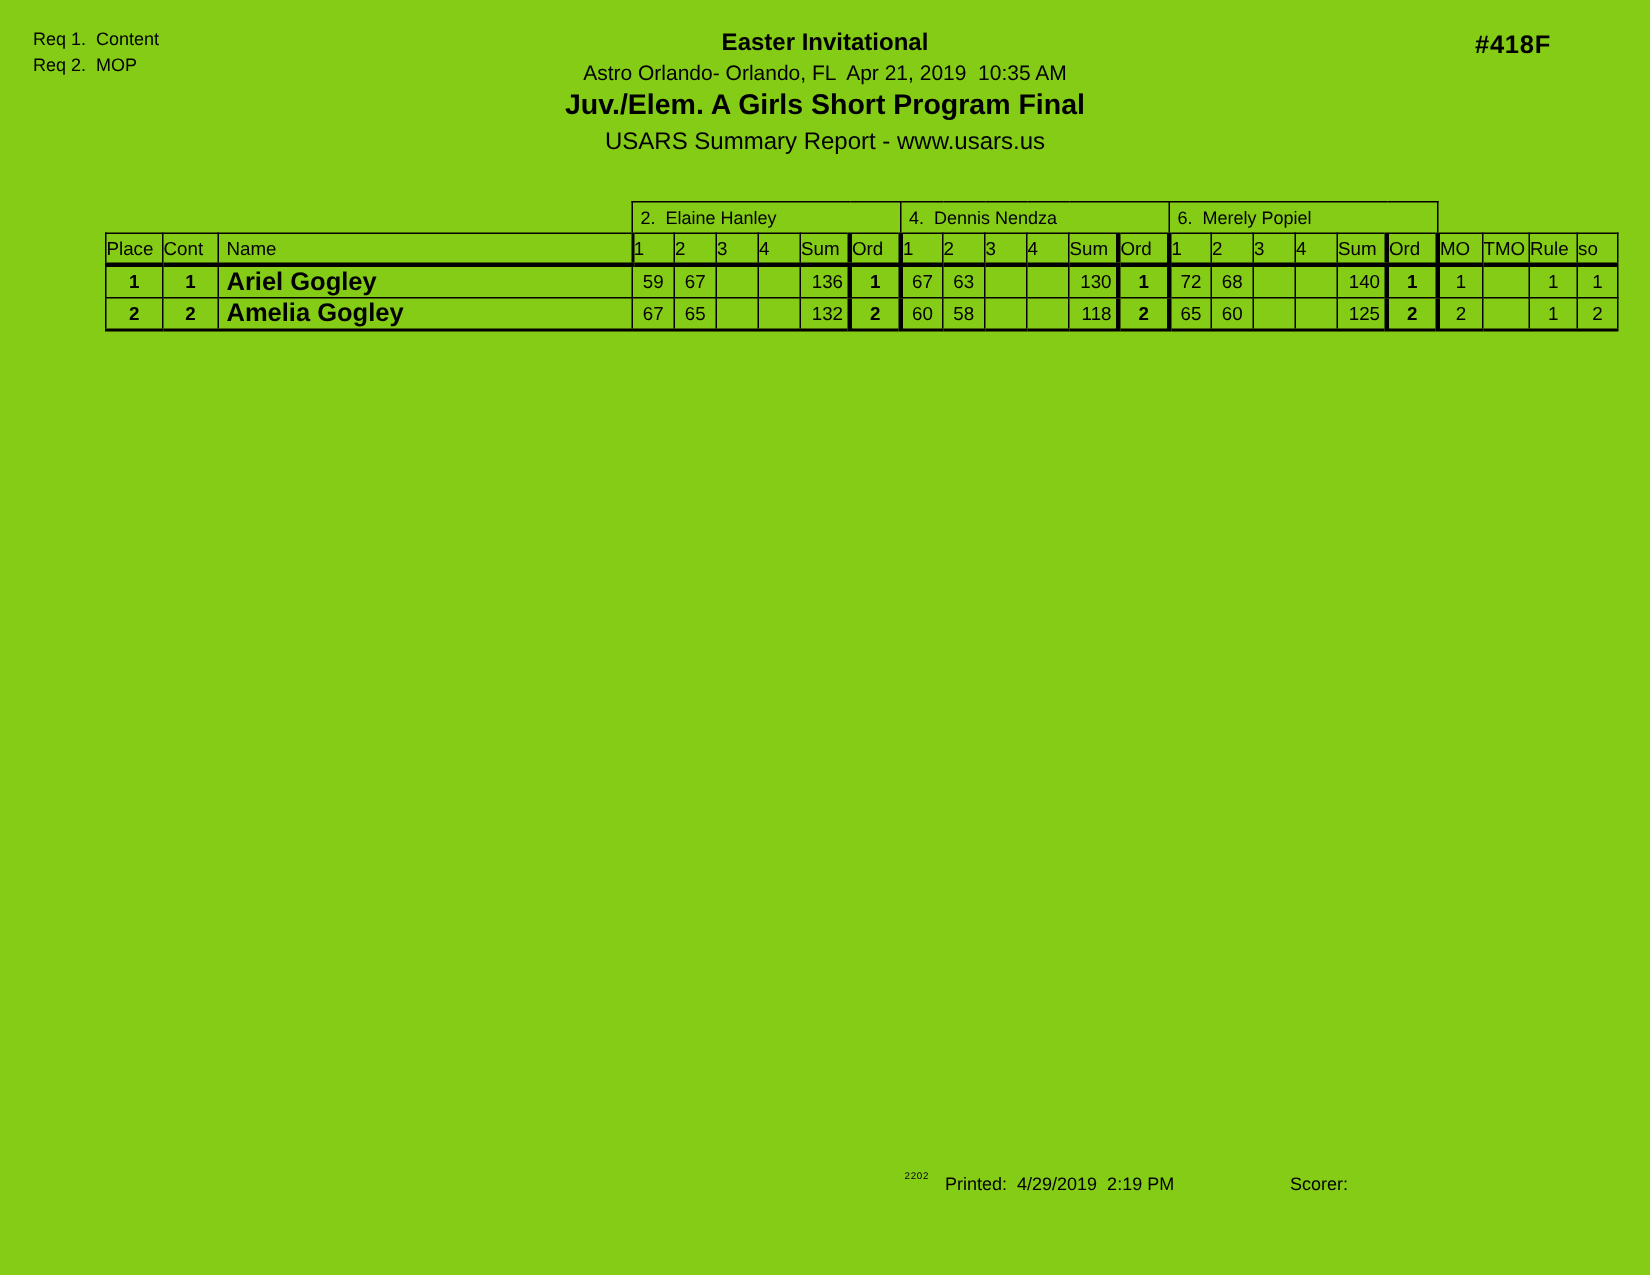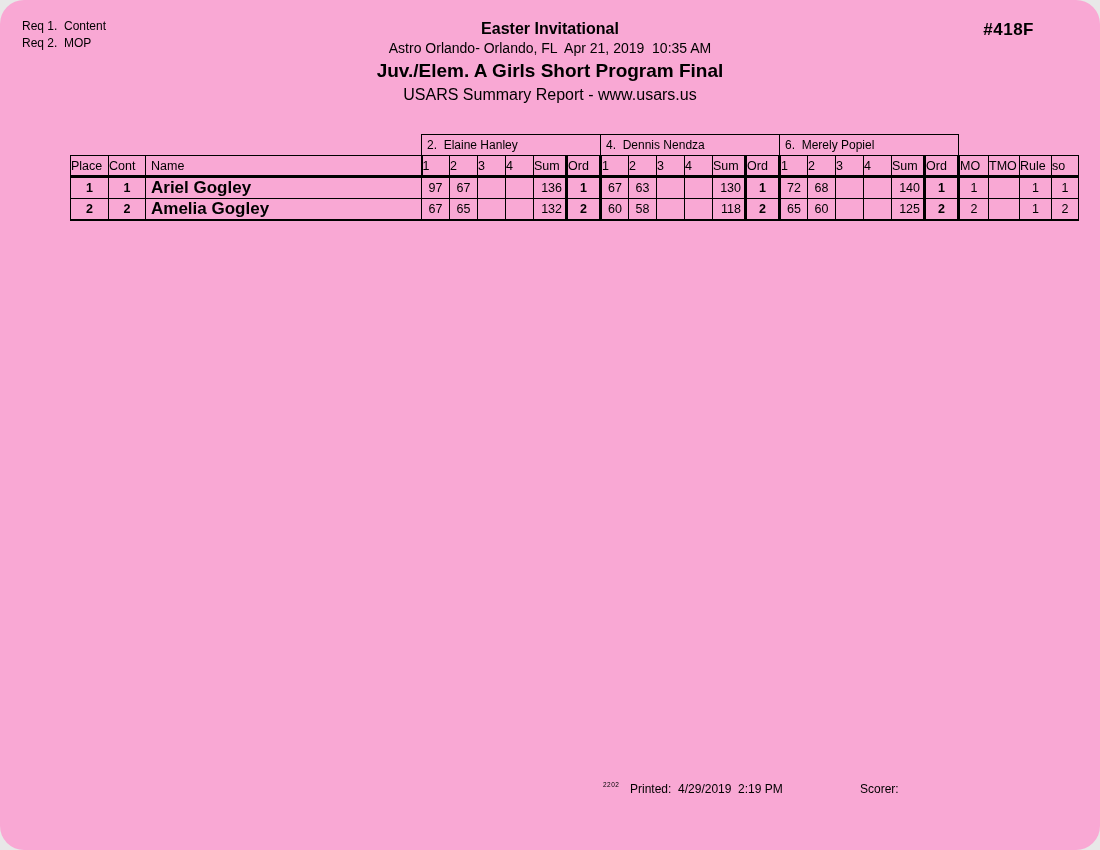--- a/index.html
+++ b/index.html
@@ -1,24 +1,23 @@
 <!DOCTYPE html>
 <html><head>
 <meta charset="utf-8">
 <style>
   * { margin:0; padding:0; box-sizing:border-box; }
   html,body { background:#e8e8e8; }
   .page {
     position:relative;
     width:1100px; height:850px;
-    background:#f9a8d4;
+    background:#84cc16;
     color:#000;
     font-family:"Liberation Sans", sans-serif;
     overflow:hidden;
-    border-radius:24px;
   }
   .pre { white-space:pre; }
 
   
   .req-block { position:absolute; left:22px; top:18px; font-size:12px; line-height:17px; }
 
   
   .event-id { position:absolute; right:66px; top:20px; font-size:17px; font-weight:bold; letter-spacing:0.5px; }
 
   
@@ -149,21 +148,21 @@
           <th>Rule</th>
           <th>so</th>
         </tr>
       </thead>
       <tbody>
         <tr>
           <td class="c pc">1</td>
           <td class="c pc">1</td>
           <td class="name">Ariel Gogley</td>
 
-          <td class="c jstart">97</td>
+          <td class="c jstart">59</td>
           <td class="c">67</td>
           <td class="c"></td>
           <td class="c"></td>
           <td class="c sum">136</td>
           <td class="c ord">1</td>
 
           <td class="c jstart">67</td>
           <td class="c">63</td>
           <td class="c"></td>
           <td class="c"></td>

